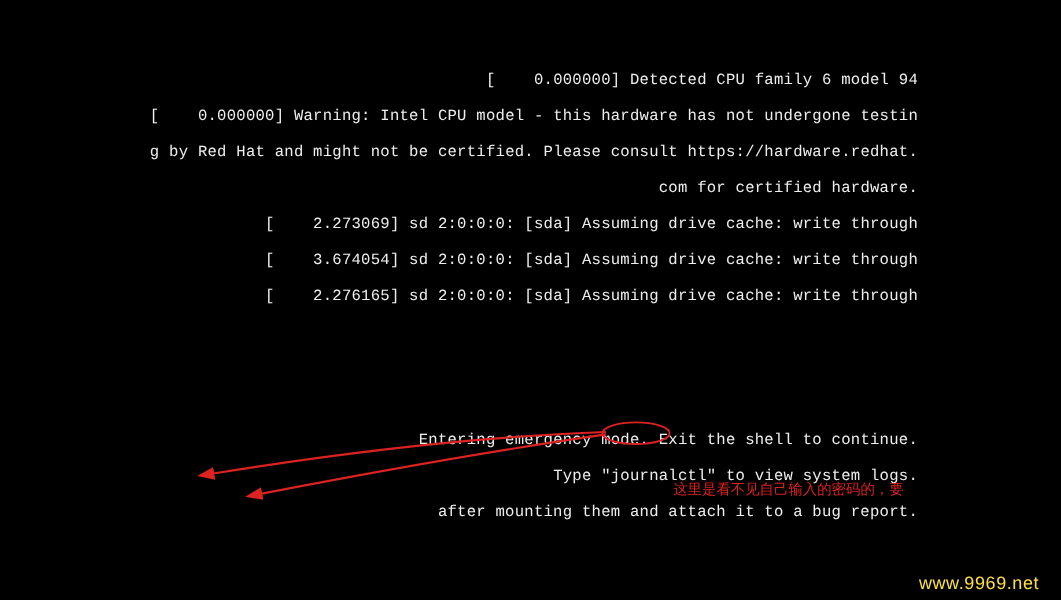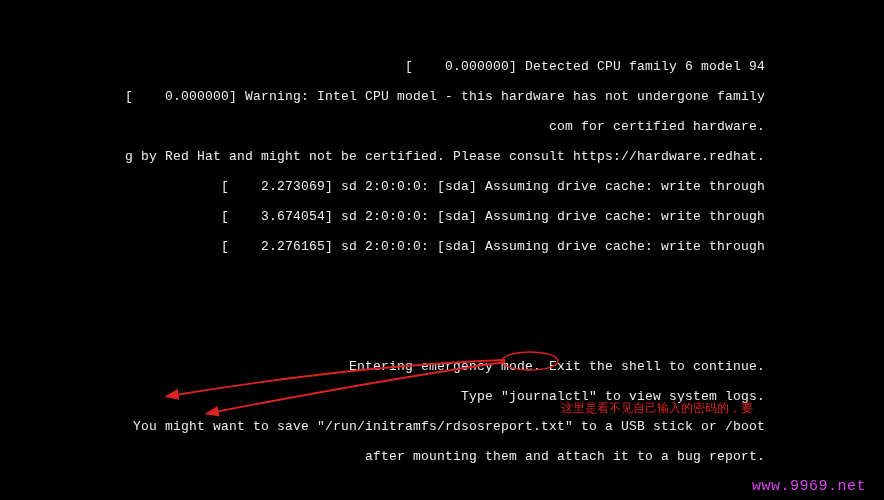--- a/index.html
+++ b/index.html
@@ -33,22 +33,22 @@
     font-family: "SimSun", "Songti SC", serif;
     font-size: 12px;
     line-height: 22px;
     white-space: nowrap;
     margin-top: 40px;
   }
   .watermark {
     position: absolute;
     right: 18px;
     bottom: 6px;
-    color: #d946ef;
-    font-family: Liberation Mono, monospace;
+    color: #fde047;
+    font-family: Liberation Sans, sans-serif;
     font-size: 15px;
     letter-spacing: 0.5px;
   }
   svg.arrows {
     position: absolute;
     left: 0;
     top: 0;
     width: 884px;
     height: 500px;
     pointer-events: none;
@@ -59,32 +59,31 @@
     top: 350px;
     width: 60px;
     height: 22px;
   }
 </style>
 </head>
 <body>
 
 <div class="term">
 <div class="line">[    0.000000] Detected CPU family 6 model 94</div>
-<div class="line">[    0.000000] Warning: Intel CPU model - this hardware has not undergone family</div>
+<div class="line">[    0.000000] Warning: Intel CPU model - this hardware has not undergone testin</div>
+<div class="line">g by Red Hat and might not be certified. Please consult https://hardware.redhat.</div>
 <div class="line">com for certified hardware.</div>
-<div class="line">g by Red Hat and might not be certified. Please consult https://hardware.redhat.</div>
 <div class="line">[    2.273069] sd 2:0:0:0: [sda] Assuming drive cache: write through</div>
 <div class="line">[    3.674054] sd 2:0:0:0: [sda] Assuming drive cache: write through</div>
 <div class="line">[    2.276165] sd 2:0:0:0: [sda] Assuming drive cache: write through</div>
 <div class="line"></div>
 <div class="line"></div>
 <div class="line"></div>
 <div class="line">Entering emergency mode. Exit the shell to continue.</div>
 <div class="line">Type "journalctl" to view system logs.</div>
-<div class="line">You might want to save "/run/initramfs/rdsosreport.txt" to a USB stick or /boot</div>
 <div class="line">after mounting them and attach it to a bug report.</div>
 
 
 
 
 
 
 
 
 

